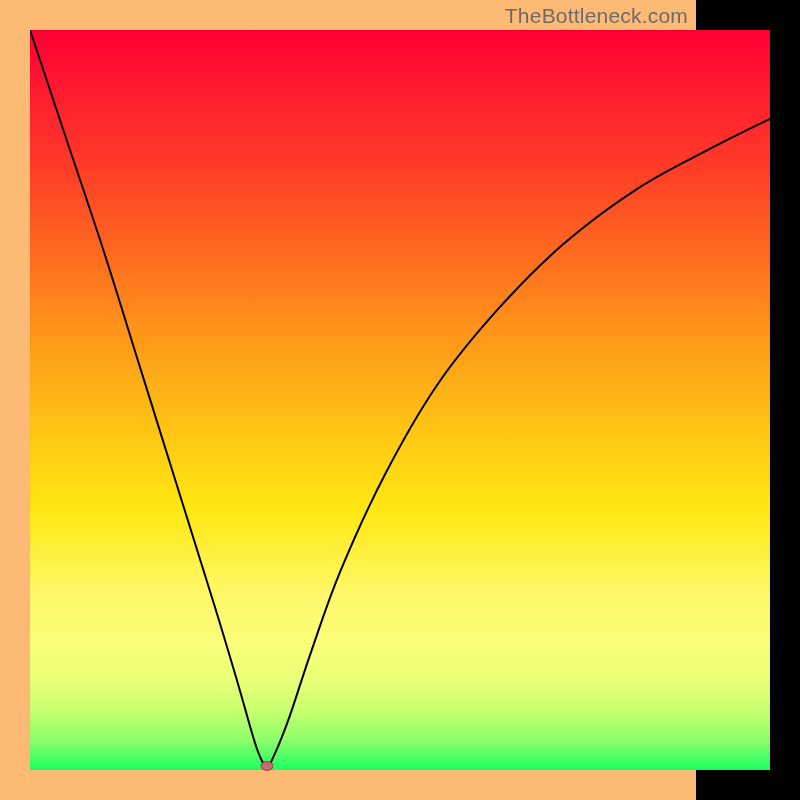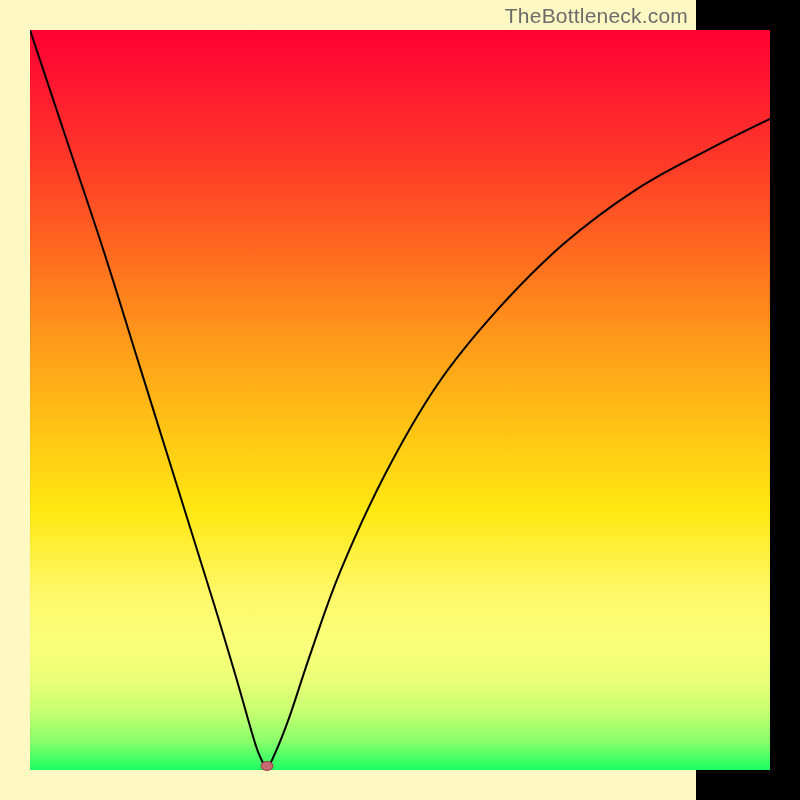--- a/index.html
+++ b/index.html
@@ -8,21 +8,21 @@
     width: 800px;
     height: 800px;
     overflow: hidden;
     background: #000;
     font-family: Arial, Helvetica, sans-serif;
   }
   .frame {
     position: relative;
     width: 696px;
     height: 800px;
-    background: #fef9c3;
+    background: #fdba74;
   }
   .plot {
     position: absolute;
     left: 30px;
     top: 30px;
     width: 740px;
     height: 740px;
     background: linear-gradient(
       to bottom,
       #ff0033 0%,

